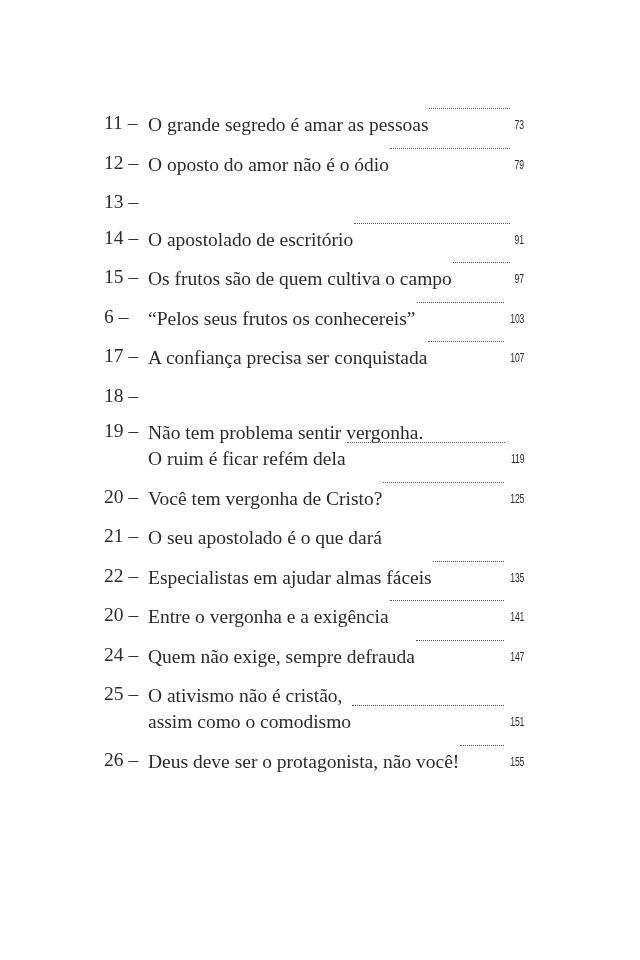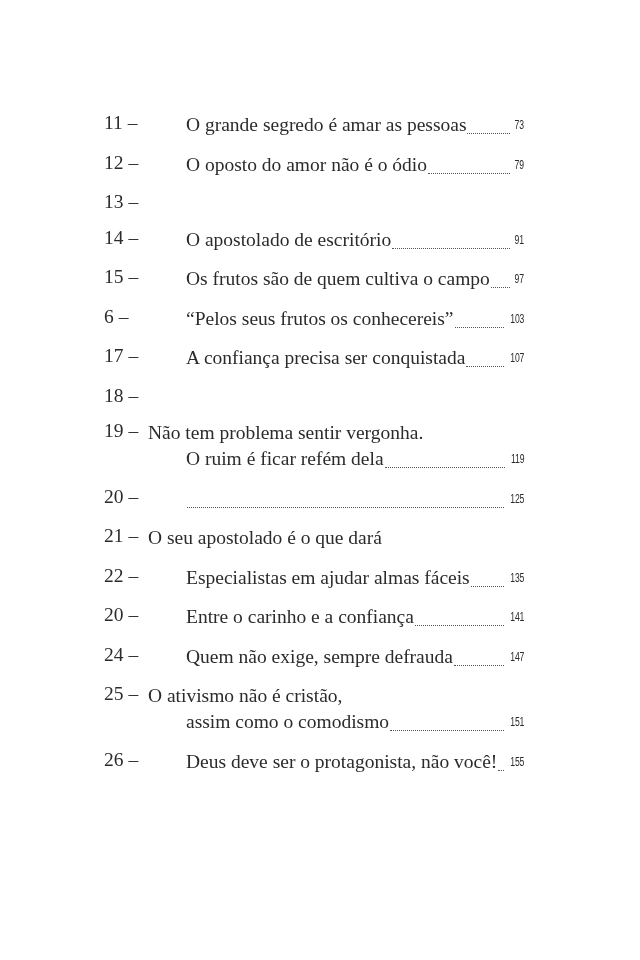--- a/index.html
+++ b/index.html
@@ -6,21 +6,21 @@
   body { width: 640px; height: 960px; position: relative; overflow: hidden; }
   .toc {
     position: absolute; left: 104px; top: 112px; width: 420px;
     font-family: "Liberation Serif", "DejaVu Serif", serif;
     font-size: 19.5px; color: #2b2b2b;
   }
   .entry { display: flex; align-items: flex-start; margin-bottom: 13.5px; }
   .num { width: 44px; flex: 0 0 44px; white-space: nowrap; }
   .body { flex: 1 1 auto; display: flex; flex-direction: column; }
   .line1 { line-height: 26px; white-space: nowrap; }
-  .last { display: flex; align-items: flex-end; line-height: 26px; margin-left: 38px; }
+  .last { display: flex; align-items: flex-start; line-height: 26px; }
   .last-text { white-space: nowrap; }
   .leader {
     flex: 1 1 auto; margin: 0 1px;
     border-bottom: 1.4px dotted #555;
     transform: translateY(-4px); min-width: 4px;
   }
   .page {
     font-family: "Liberation Sans", "DejaVu Sans", sans-serif;
     font-size: 12px; transform: scaleX(0.72); transform-origin: right center;
     letter-spacing: -0.3px; white-space: nowrap; color: #2b2b2b;
@@ -104,20 +104,21 @@
           <span class="last-text">O ruim é ficar refém dela</span>
           <span class="leader"></span>
           <span class="page">119</span>
         </div>
       </div>
     </div>
     <div class="entry">
       <span class="num"><span>20</span> <span>–</span></span>
       <div class="body">
         <div class="last">
+          <span class="last-text">Você tem vergonha de Cristo?</span>
           <span class="leader"></span>
           <span class="page">125</span>
         </div>
       </div>
     </div>
     <div class="entry">
       <span class="num"><span>21</span> <span>–</span></span>
       <div class="body">
         <div class="line1">O seu apostolado é o que dará</div>
       </div>
@@ -129,21 +130,21 @@
           <span class="last-text">Especialistas em ajudar almas fáceis</span>
           <span class="leader"></span>
           <span class="page">135</span>
         </div>
       </div>
     </div>
     <div class="entry">
       <span class="num"><span>20</span> <span>–</span></span>
       <div class="body">
         <div class="last">
-          <span class="last-text">Entre o carinho e a confiança</span>
+          <span class="last-text">Entre o vergonha e a exigência</span>
           <span class="leader"></span>
           <span class="page">141</span>
         </div>
       </div>
     </div>
     <div class="entry">
       <span class="num"><span>24</span> <span>–</span></span>
       <div class="body">
         <div class="last">
           <span class="last-text">Quem não exige, sempre defrauda</span>

